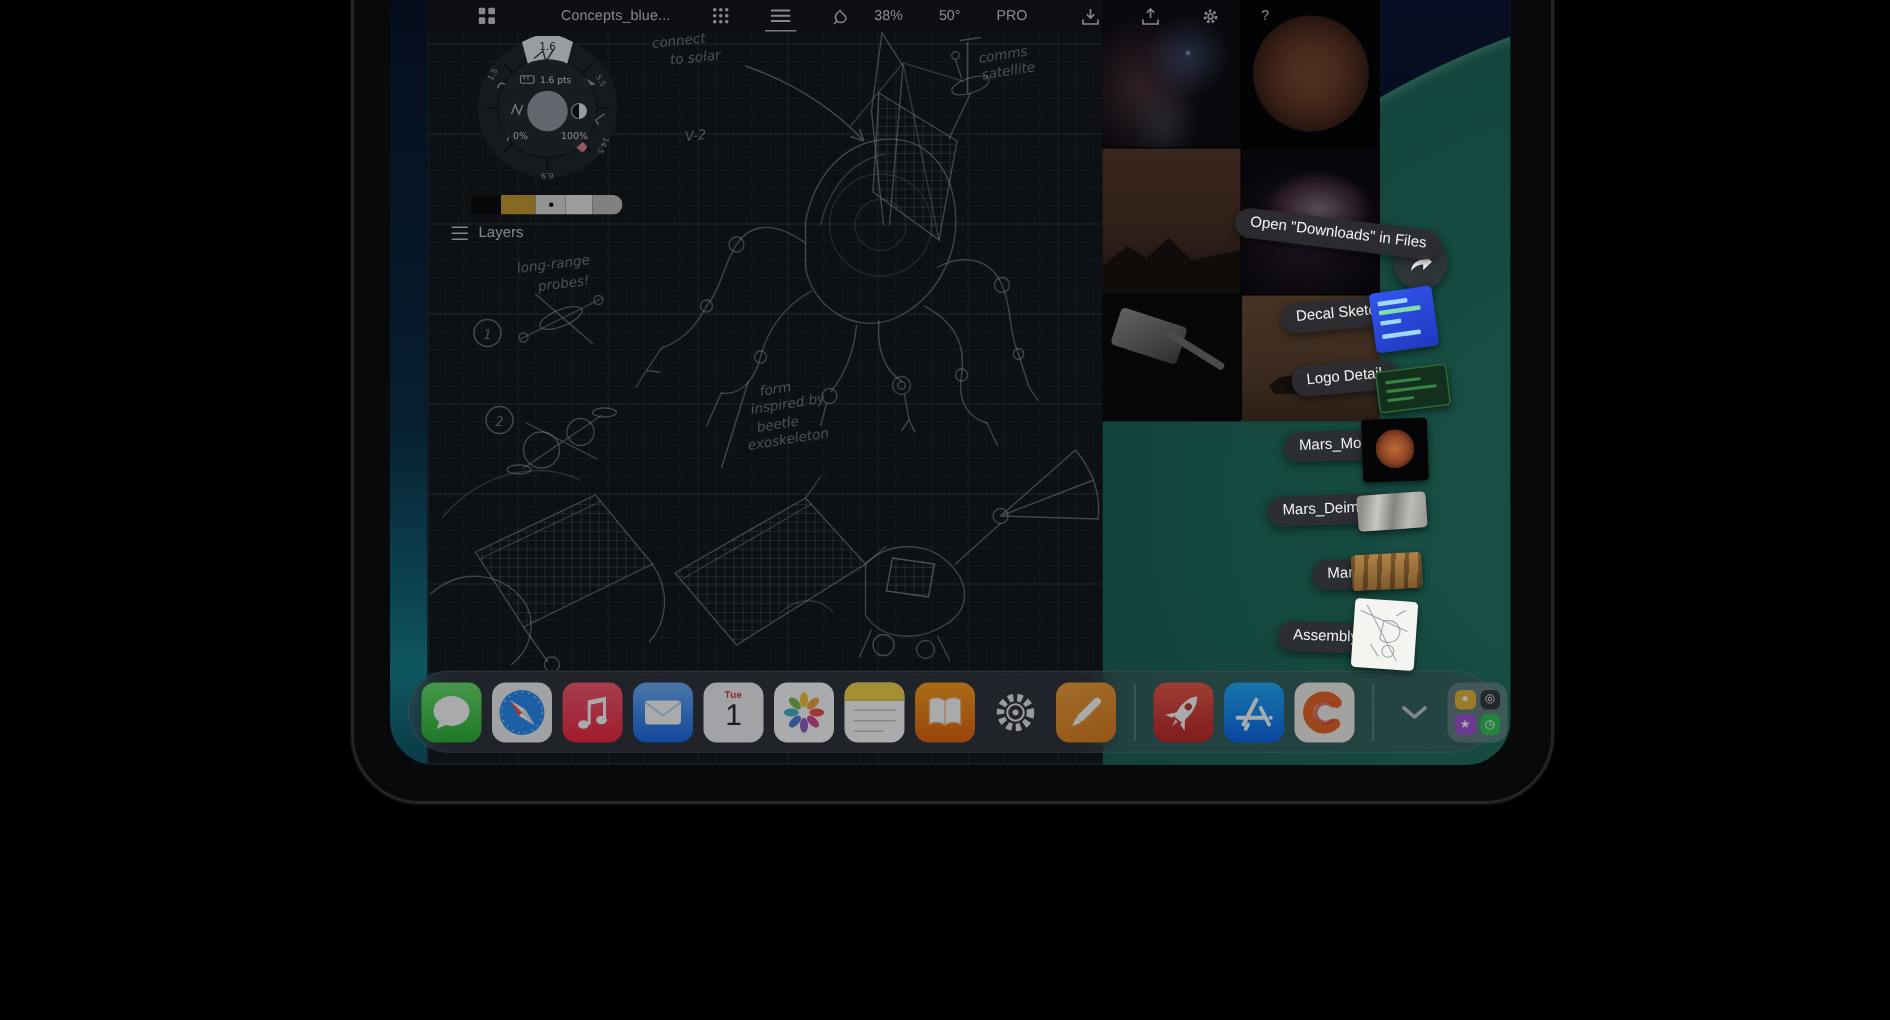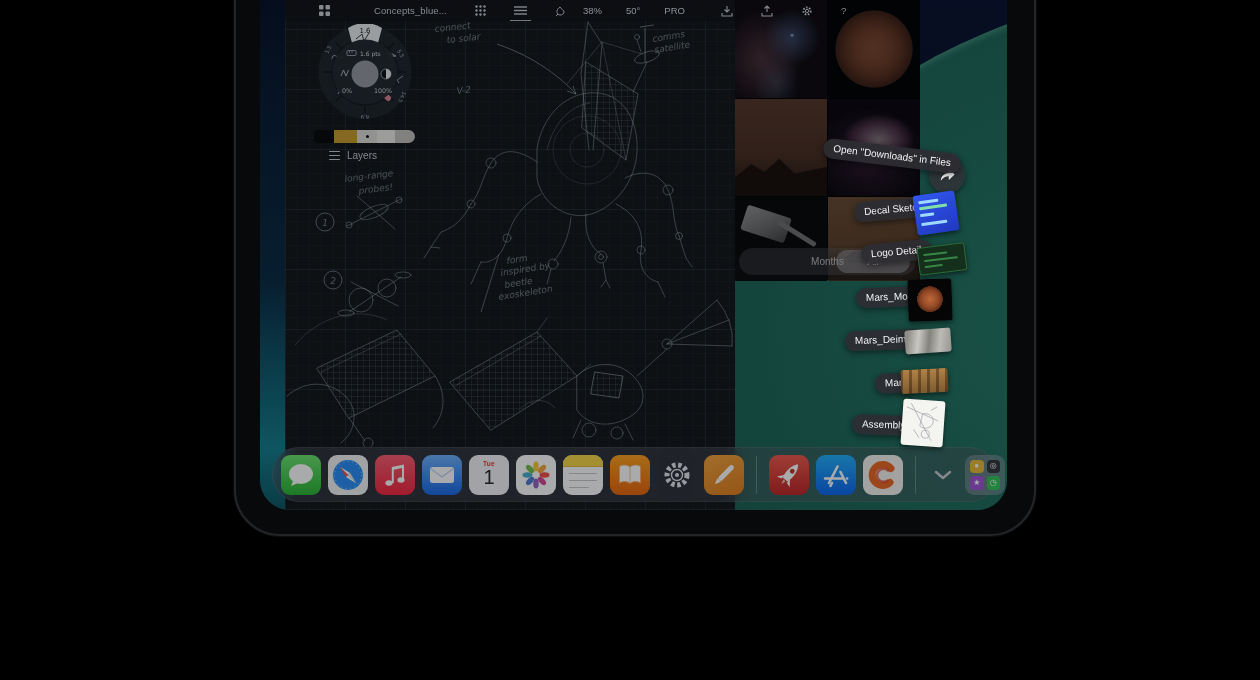--- a/index.html
+++ b/index.html
@@ -35,21 +35,21 @@
   .tbar .num{margin:0 8px;color:#d2d6db;}
   .tb-underline{border-bottom:1.5px solid #aeb4ba;}
   
   .wheel{position:absolute;left:32px;top:24px;width:96px;height:96px;z-index:3;}
   
   .strip{position:absolute;left:29px;top:130px;width:101px;height:13px;display:flex;
          border-radius:4px 8px 8px 4px;overflow:hidden;z-index:3;}
   .sw{height:13px;position:relative;}
   .sw .dot{position:absolute;left:50%;top:50%;width:3px;height:3px;margin:-1.5px;border-radius:50%;background:#111;}
   
-  .layers{position:absolute;left:44px;top:150px;display:flex;align-items:center;gap:7px;
+  .layers{position:absolute;left:16px;top:150px;display:flex;align-items:center;gap:7px;
           color:#c6cbd1;font-size:10px;z-index:3;}
   .hamb,.hamb::before,.hamb::after{width:11px;height:1.6px;background:#c6cbd1;border-radius:1px;}
   .hamb{position:relative;display:block;}
   .hamb::before,.hamb::after{content:"";position:absolute;left:0;}
   .hamb::before{top:-4px;}.hamb::after{top:4px;}
   .sketch{position:absolute;left:0;top:0;z-index:1;}
   .ann{font-style:italic;fill:rgba(185,196,208,.55);font-size:9px;font-family:"DejaVu Sans",sans-serif;}
   
   .photos{position:absolute;left:475px;top:0;width:185px;height:280px;background:#000;z-index:2;}
   .pgrid{position:absolute;inset:0;display:grid;grid-template-columns:92px 92px;
@@ -354,26 +354,20 @@
 
       <div class="photos">
         <div class="pgrid">
           <div class="tile t-neb1"></div>
           <div class="tile t-mars"></div>
           <div class="tile t-land"></div>
           <div class="tile t-orion"></div>
           <div class="tile t-sat"></div>
           <div class="tile t-rover"></div>
         </div>
-        <div class="pbar">
-          <div class="pseg">
-            <div class="seg">Months</div>
-            <div class="seg on">All</div>
-          </div>
-        </div>
       </div>
 
       <div class="dock">
         <div class="app" style="background:linear-gradient(180deg,#6ce36f,#2cb535)">
           <svg width="40" height="40" viewBox="0 0 40 40">
               <ellipse cx="20" cy="19" rx="12" ry="10" fill="#fff"></ellipse>
               <path d="M12,26 L10,31 L17,28 Z" fill="#fff"></path>
             </svg>
         </div>
         <div class="app" style="background:#f2f3f5">

